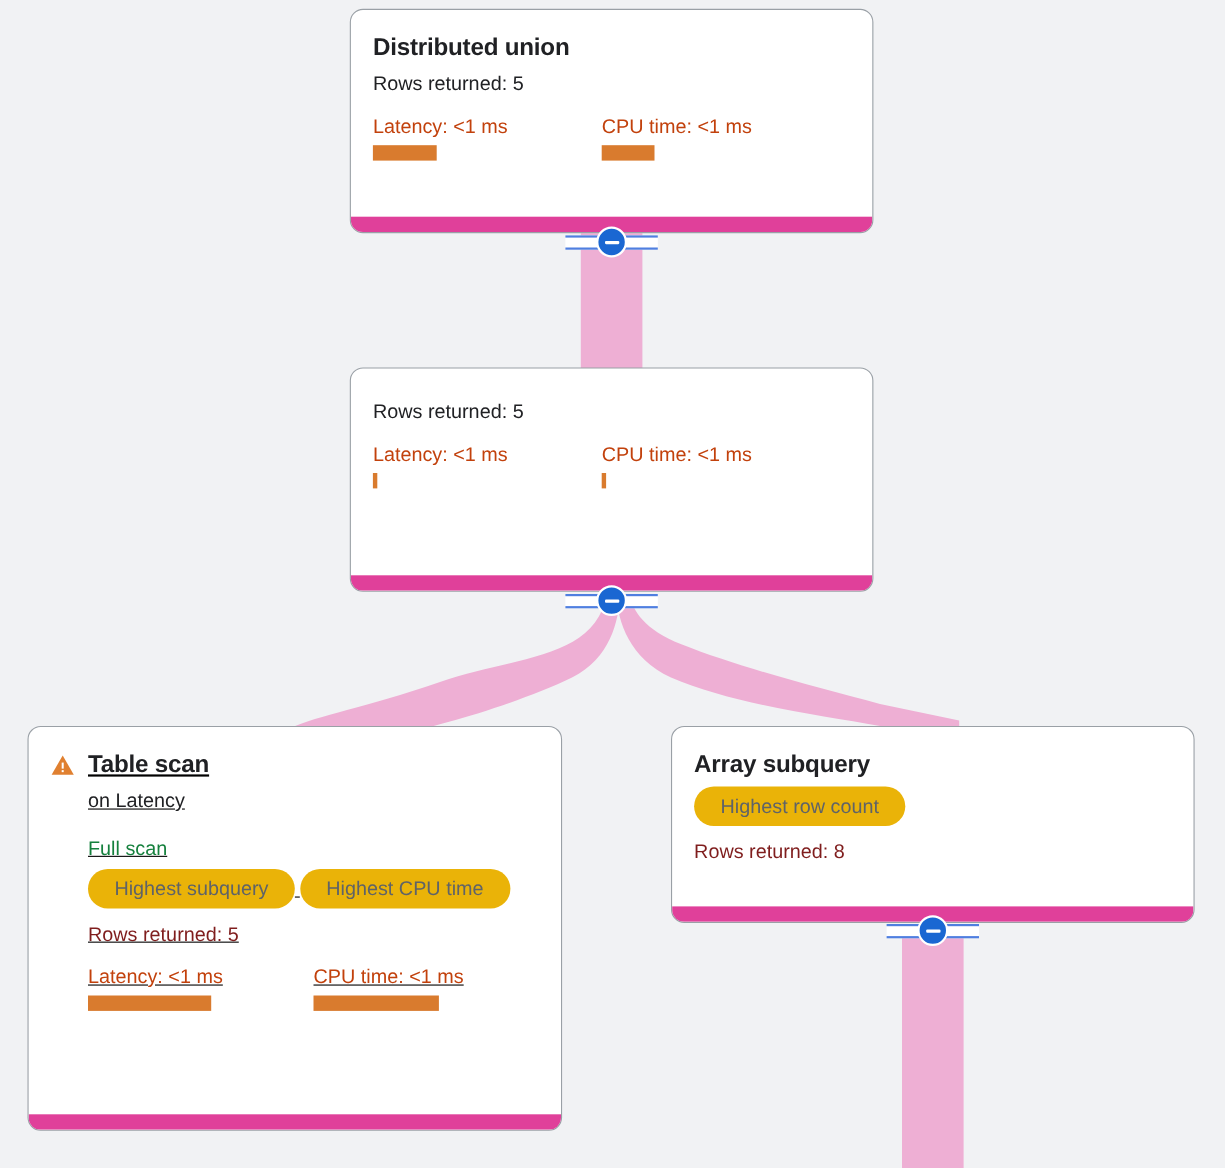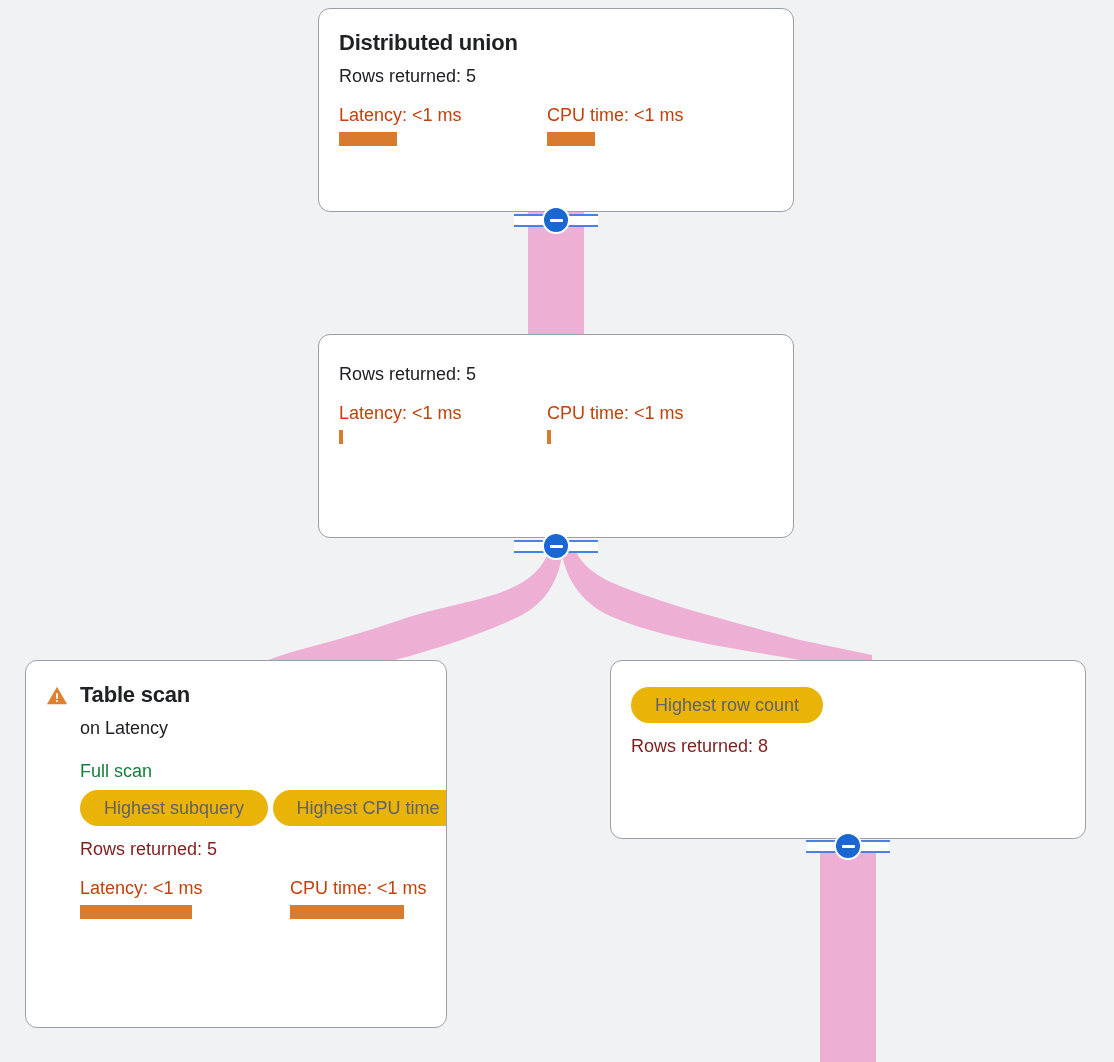--- a/index.html
+++ b/index.html
@@ -28,21 +28,21 @@
 
   
   .node {
     position: absolute;
     background: #ffffff;
     border: 1px solid #9aa0a6;
     border-radius: 12px;
     box-sizing: border-box;
     overflow: hidden;
     display: flex;
-    flex-direction: row;
+    flex-direction: column;
   }
   .node-body {
     flex: 1 1 auto;
     padding: 20px 20px 10px 20px;
     box-sizing: border-box;
   }
   .node-footer {
     height: 14px;
     background: #e0409a;
     flex: 0 0 auto;
@@ -244,21 +244,21 @@
       </div>
     </div>
     <div class="node-footer"></div>
   </div>
 
   <div class="toggle" style="left:514px; top:531px;">
     <div class="rail"></div>
     <div class="knob"></div>
   </div>
 
-  <div class="node" style="left:25px; top:660px; width:422px; height:368px;">
+  <div class="node" style="left:25px; top:660px; width:486px; height:368px;text-decoration:underline;">
     <div class="node-body">
       <div class="node-head">
         <svg class="warn-icon" viewBox="0 0 24 24">
           <path d="M12 2 L23 21 L1 21 Z" fill="#e08030"></path>
           <rect x="11" y="9" width="2" height="6" fill="#ffffff"></rect>
           <rect x="11" y="16.5" width="2" height="2" fill="#ffffff"></rect>
         </svg>
         <div class="node-title">Table scan</div>
       </div>
       <div class="indent">
@@ -283,20 +283,23 @@
             </div>
           </div>
         </div>
       </div>
     </div>
     <div class="node-footer"></div>
   </div>
 
   <div class="node" style="left:610px; top:660px; width:476px; height:179px;">
     <div class="node-body">
+      <div class="node-head">
+        <div class="node-title">Array subquery</div>
+      </div>
       <div class="badges">
         <div class="badge">Highest row count</div>
       </div>
       <div class="rows-line">Rows returned: 8</div>
     </div>
     <div class="node-footer"></div>
   </div>
 
   <div class="toggle" style="left:806px; top:831px;">
     <div class="rail"></div>

